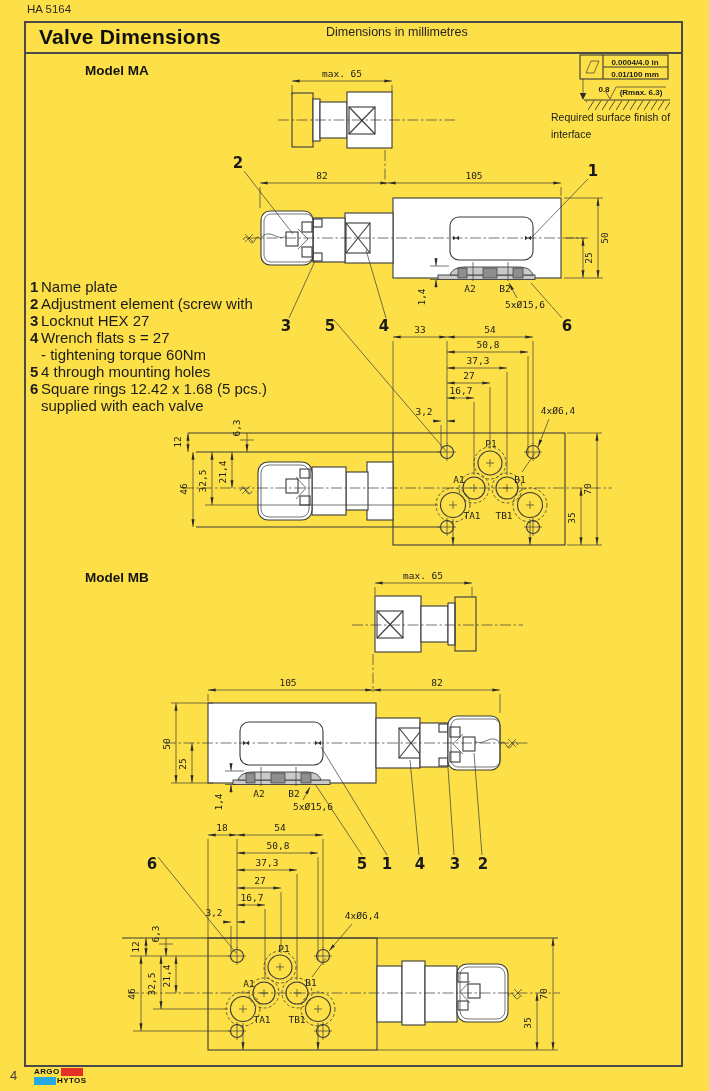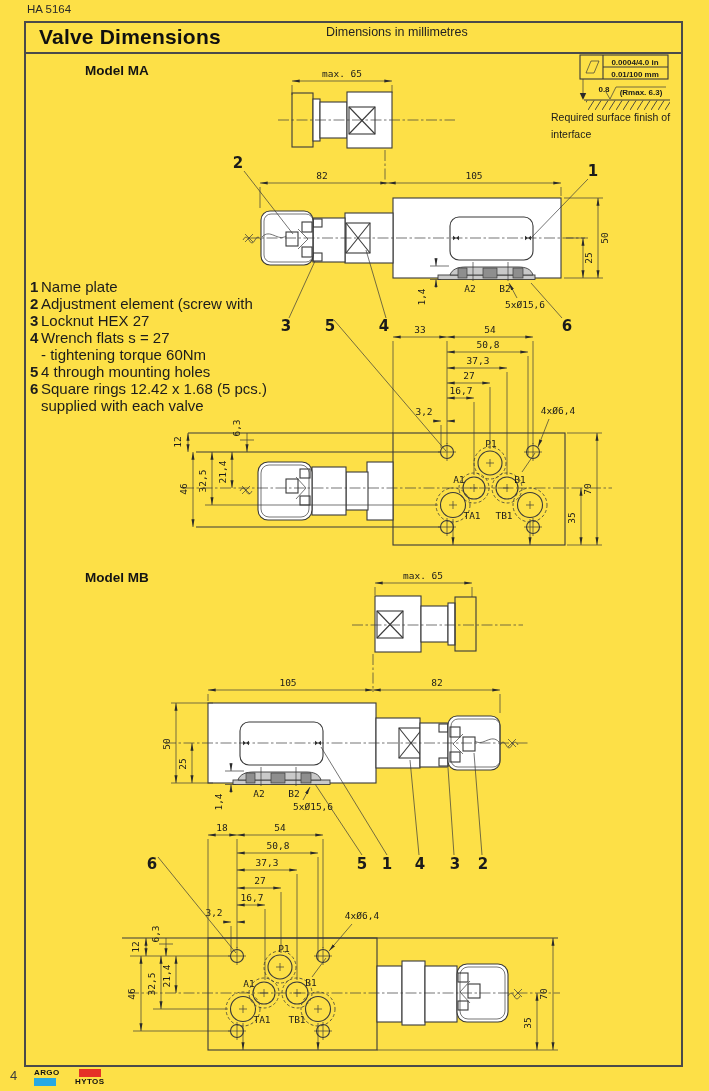--- a/index.html
+++ b/index.html
@@ -11,21 +11,21 @@
   .titlebar{position:absolute;left:0;top:0;width:100%;height:31px;border-bottom:2px solid #4a4a4a;box-sizing:border-box;}
   .title{position:absolute;left:13px;top:2px;font-size:21px;font-weight:bold;letter-spacing:.2px;color:#101010;}
   .subtitle{position:absolute;left:300px;top:2px;font-size:12.5px;color:#222;}
   .model-label{font-size:13.5px;font-weight:bold;color:#141414;margin-left:48px;}
   .notes{left:30px;top:278px;width:215px;font-size:15px;line-height:17px;color:#1c1c1c;}
   .note-line{white-space:nowrap;}
   .note-line b{display:inline-block;width:11px;}
   .note-cont{padding-left:11px;}
   .footer-page{left:10px;top:1068px;font-size:13px;color:#3d3d3d;}
   .logo{left:34px;top:1068px;width:100px;}
-  .lrow{display:flex;height:9px;align-items:center;gap:18px;}
+  .lrow{display:flex;height:9px;align-items:flex-start;}
   .lrow b{font-size:8px;letter-spacing:.4px;line-height:8px;color:#111;}
   .box-red{display:inline-block;width:22px;height:8px;background:#e53127;margin-left:1px;}
   .box-blue{display:inline-block;width:22px;height:8px;background:#29a9e2;margin-right:1px;}
   svg{position:absolute;left:0;top:0;}
   svg text{font-family:"DejaVu Sans Mono","Liberation Mono",monospace;font-size:9.5px;fill:#1b1b1b;}
   svg text.co{font-family:"DejaVu Sans",sans-serif;font-weight:bold;font-size:15px;}
   svg text.sf{font-family:"Liberation Sans",sans-serif;font-weight:bold;font-size:8px;}
   svg text.cap{font-family:"Liberation Sans",sans-serif;font-size:10.5px;}
   .st{stroke:#3a3a3a;stroke-width:1.1;fill:none;}
   .stf{stroke:#3a3a3a;stroke-width:1.1;fill:#fff;}

